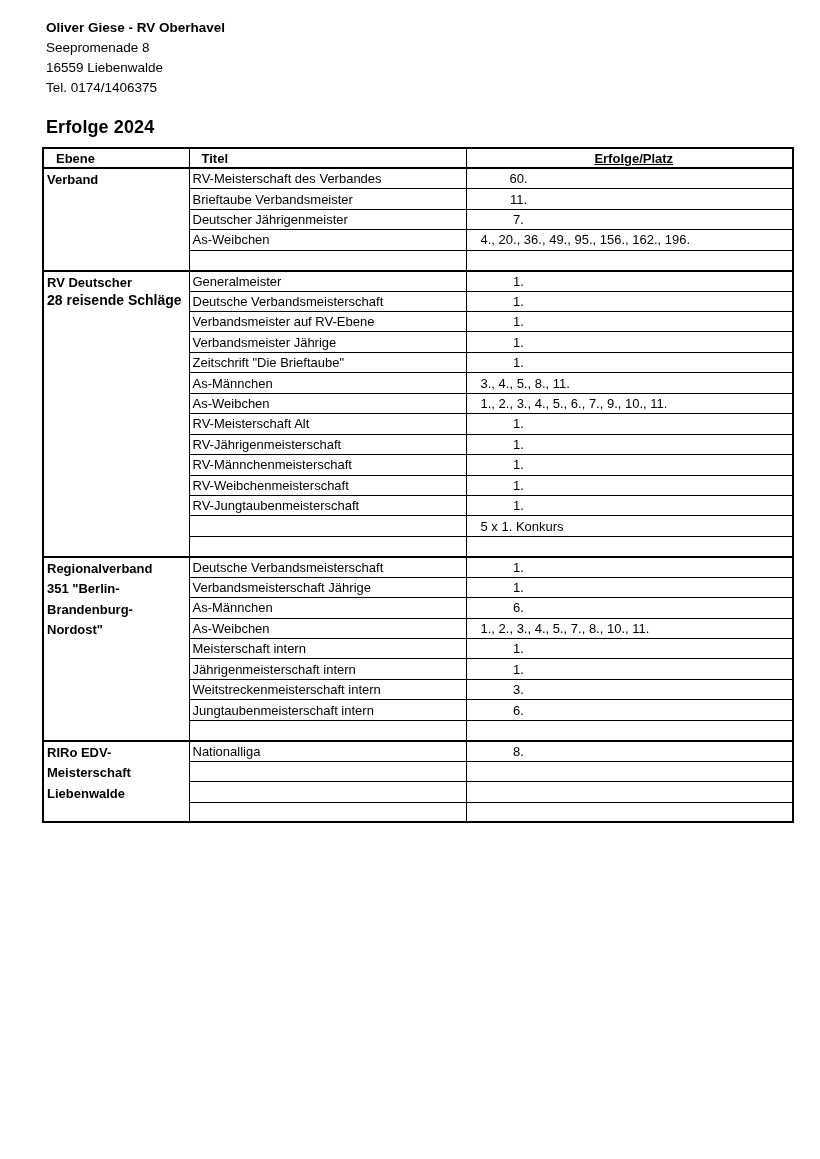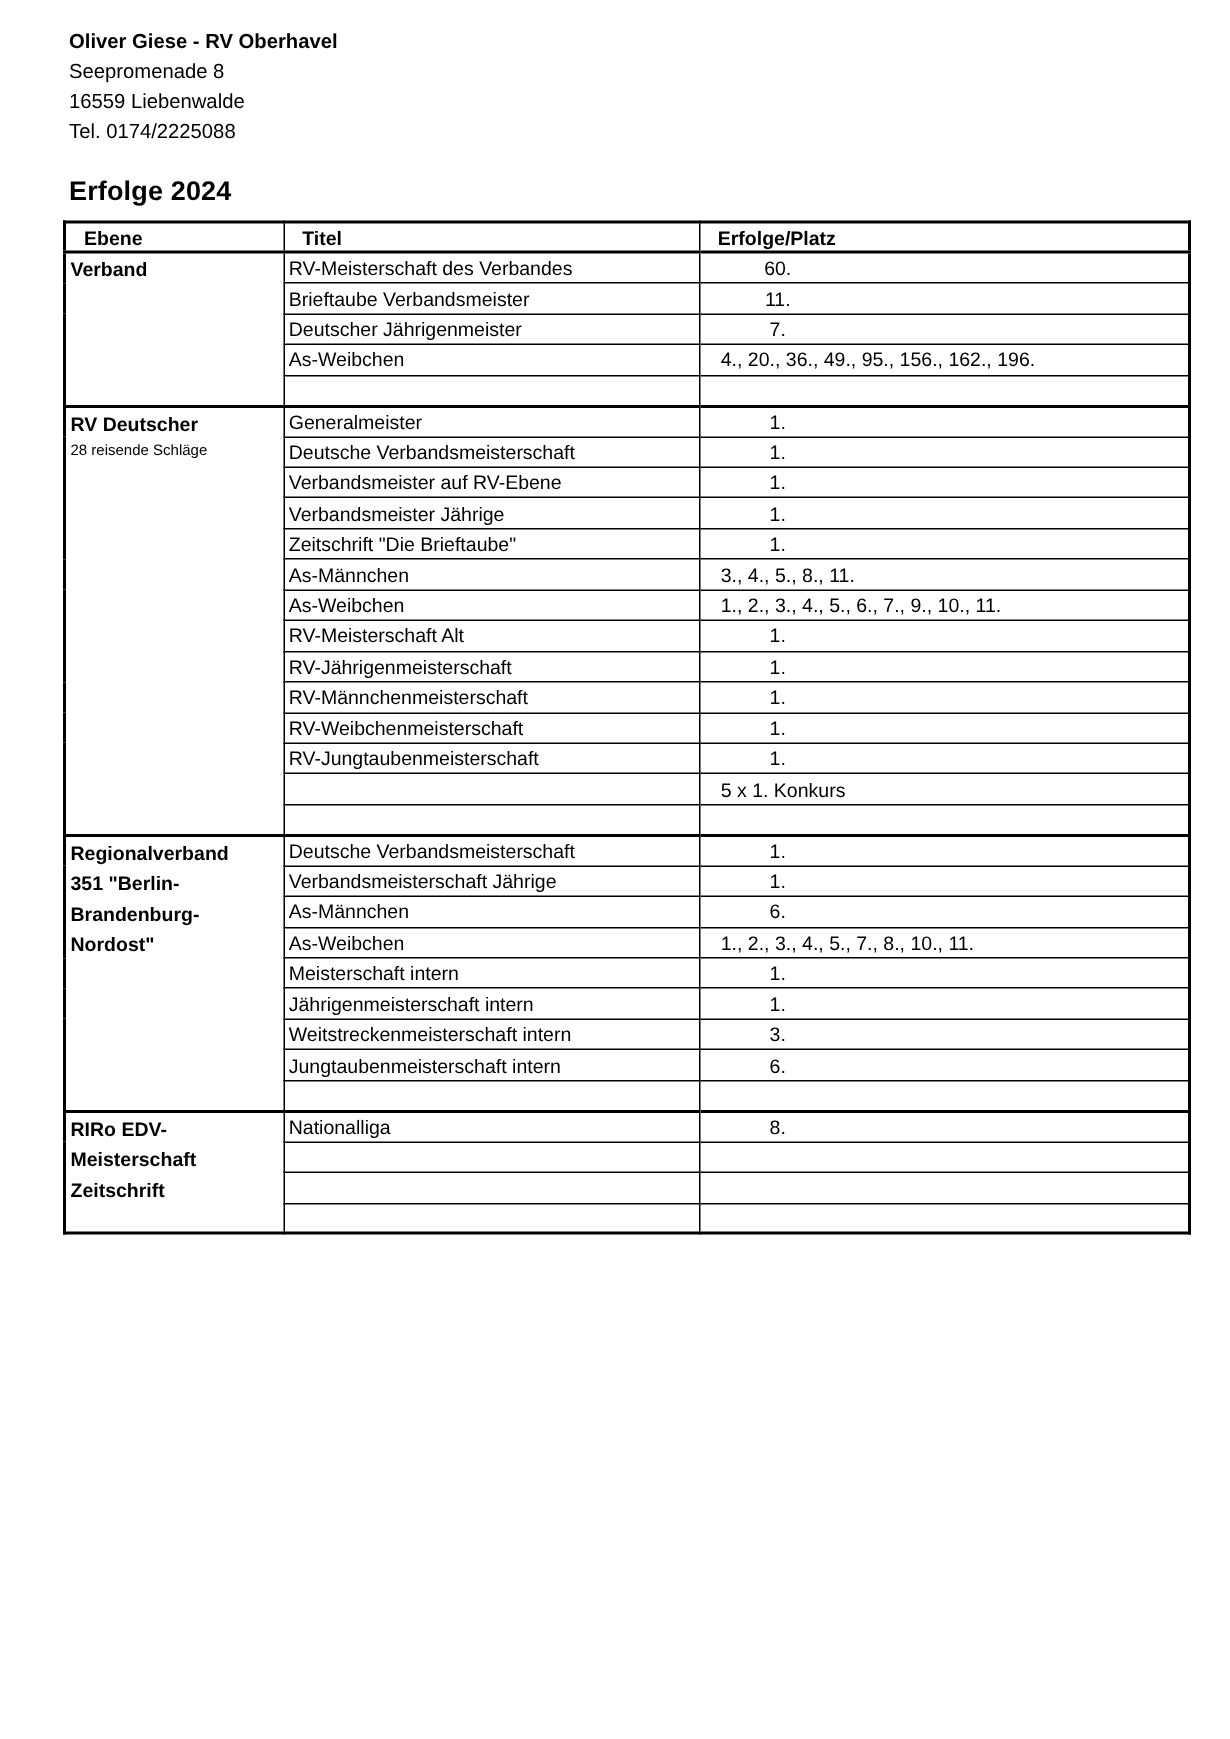--- a/index.html
+++ b/index.html
@@ -32,48 +32,48 @@
   col.c-titel { width: 277px; }
   col.c-platz { width: 327px; }
   tr { height: 20.45px; }
   th, td {
     border: 1.3px solid #000;
     vertical-align: middle;
     padding: 0 3px;
     overflow: hidden; white-space: nowrap;
   }
   thead th { font-weight: bold; text-align: left; border-bottom: 2.2px solid #000; padding-left: 12px; }
-  thead th.h-platz { text-align: left; }
+  thead th.h-platz { text-align: center; text-decoration: underline; }
   tr.section-start td { border-top: 2.2px solid #000; }
   td.ebene {
     vertical-align: top;
     font-weight: bold;
     padding-top: 1px;
     line-height: 20.4px;
     white-space: normal;
   }
   td.ebene .ebene-sub {
-    font-weight: normal; font-size: 10px; line-height: 15px;
+    font-weight: bold; font-size: 14px; line-height: 15px;
   }
   td.platz { padding: 0 14px; }
   td.platz .val {
     display: inline-block;
     min-width: 76px;
     text-align: center;
     white-space: nowrap;
   }
 </style>
 </head>
 <body>
 
 <div class="address">
   <div class="line1">Oliver Giese - RV Oberhavel</div>
   <div>Seepromenade 8</div>
   <div>16559 Liebenwalde</div>
-  <div>Tel. 0174/2225088</div>
+  <div>Tel. 0174/1406375</div>
 </div>
 
 <div class="doc-title">Erfolge 2024</div>
 
 <table class="results">
   <colgroup>
     <col class="c-ebene">
       <col class="c-titel">
       <col class="c-platz">
   </colgroup>
@@ -207,21 +207,21 @@
         <td class="platz"><span class="val">6.</span></td>
       </tr>
       <tr>
         <td class="titel"></td>
         <td class="platz"><span class="val"></span></td>
       </tr>
       <tr class="section-start">
         <td class="ebene" rowspan="4">
           <div class="ebene-line">RIRo EDV-</div>
           <div class="ebene-line">Meisterschaft</div>
-          <div class="ebene-line">Zeitschrift</div>
+          <div class="ebene-line">Liebenwalde</div>
         </td>
         <td class="titel">Nationalliga</td>
         <td class="platz"><span class="val">8.</span></td>
       </tr>
       <tr>
         <td class="titel"></td>
         <td class="platz"><span class="val"></span></td>
       </tr>
       <tr>
         <td class="titel"></td>

